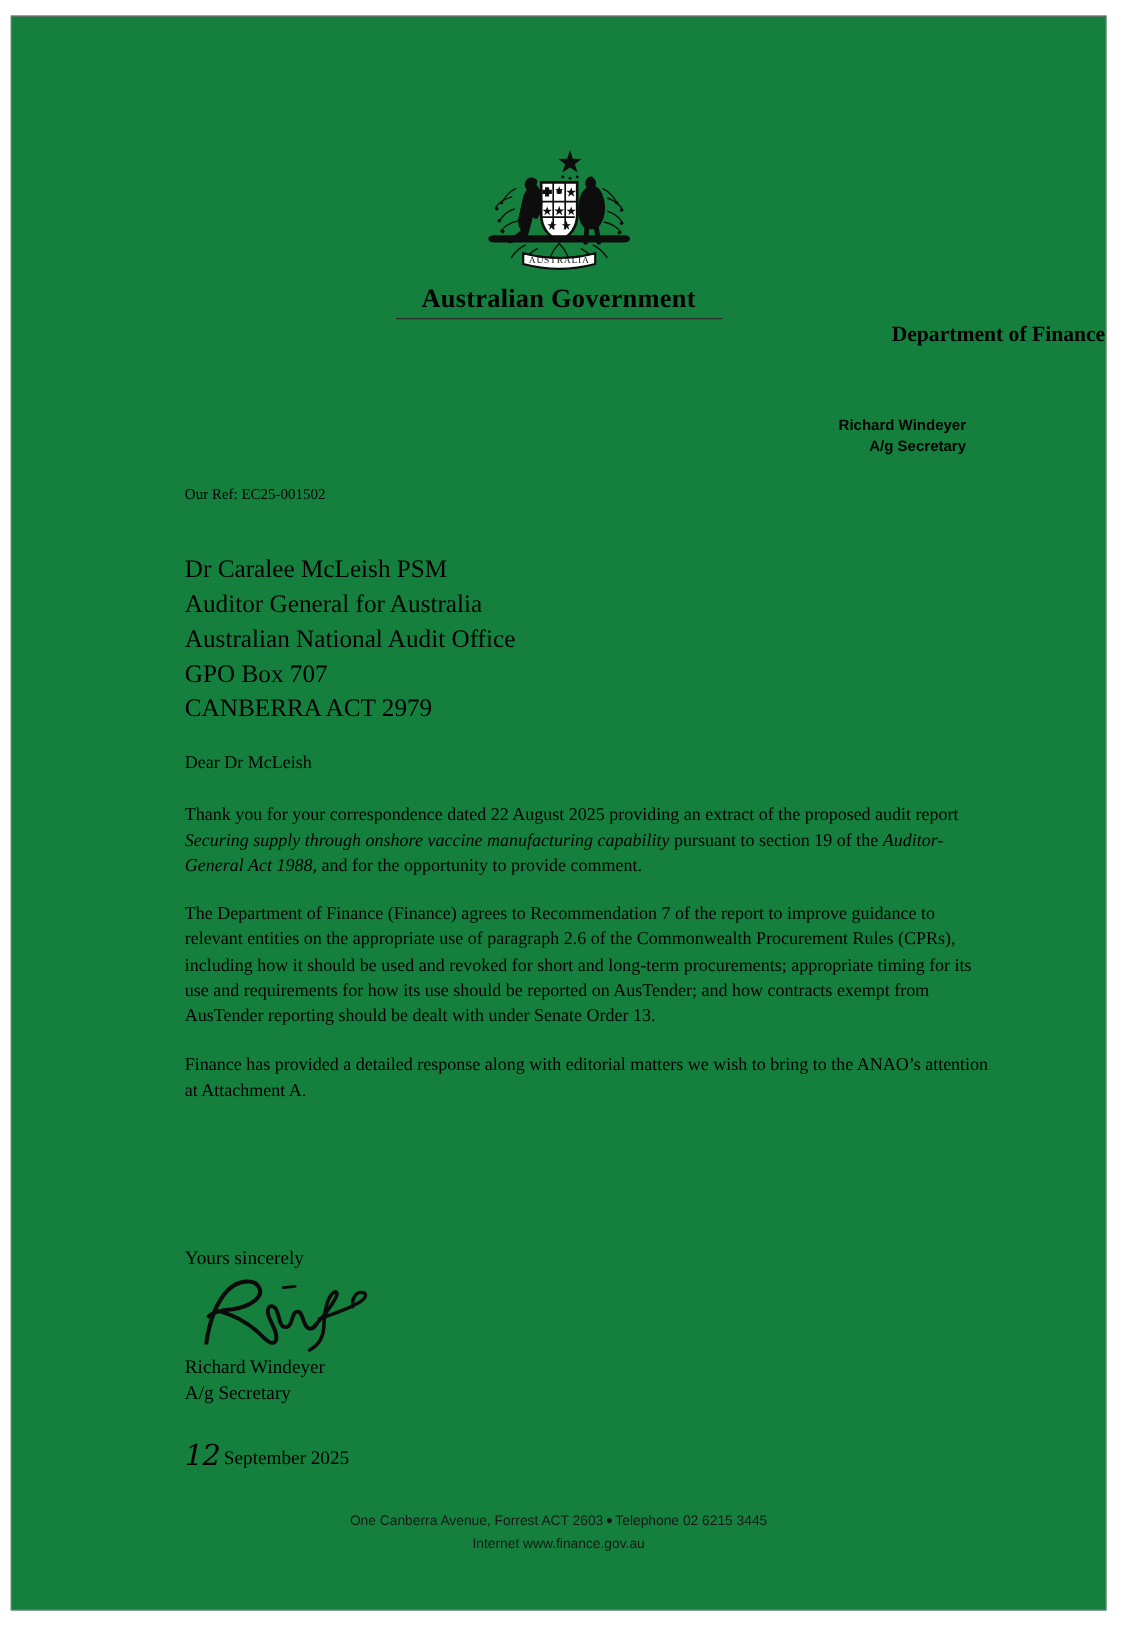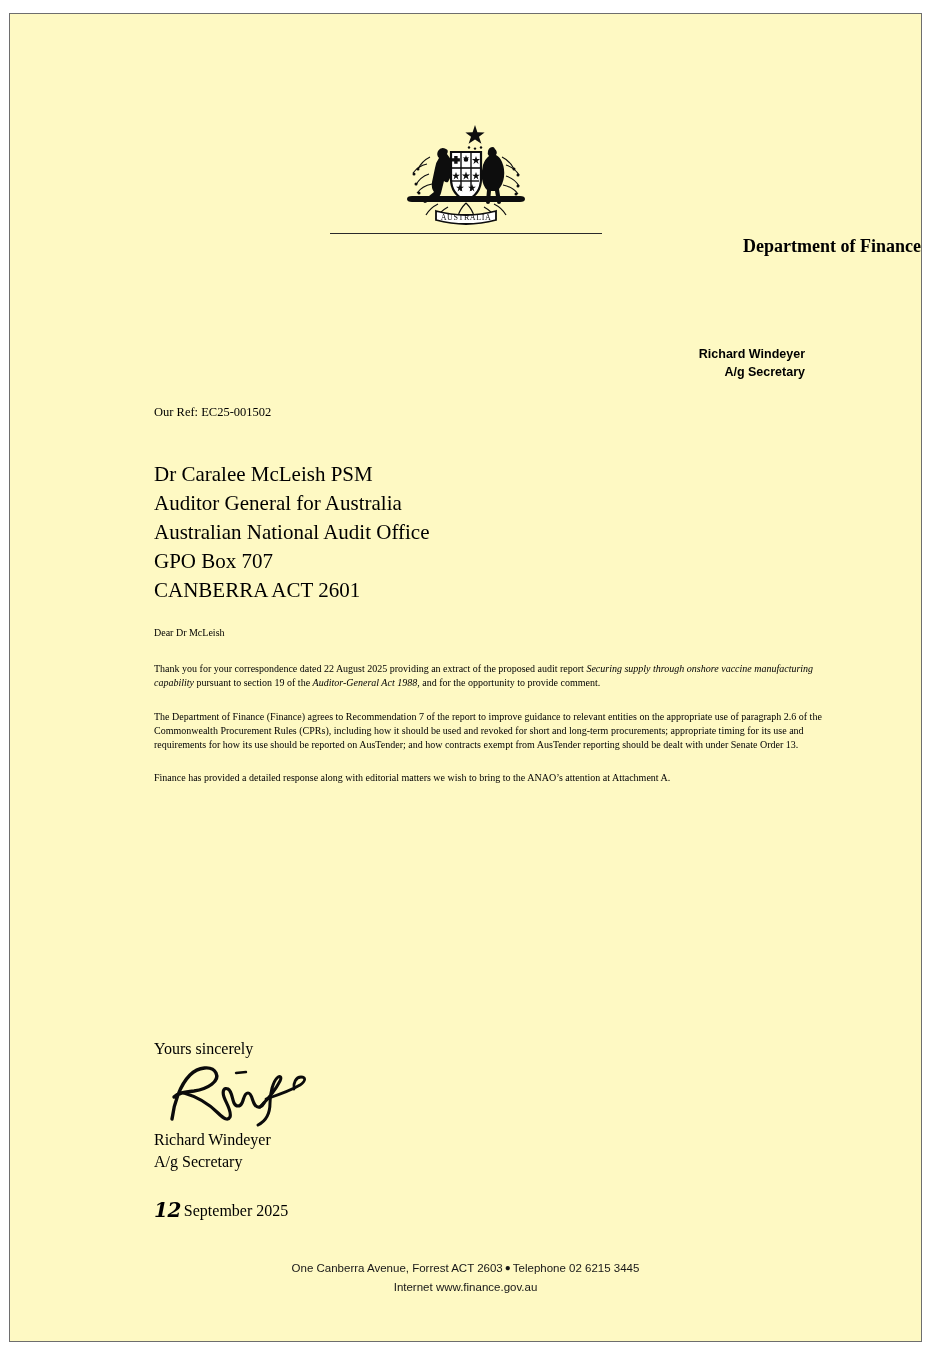--- a/index.html
+++ b/index.html
@@ -16,21 +16,21 @@
   }
 
   
   .page {
     position: absolute;
     left: 9px;
     top: 13px;
     width: 913px;
     height: 1329px;
     border: 1px solid #6e6e6e;
-    background: #fef9c3;
+    background: #15803d;
     box-sizing: border-box;
   }
   .page-inner {
     position: relative;
     width: 100%;
     height: 100%;
   }
 
   
   .masthead {
@@ -95,21 +95,21 @@
     font-size: 21px;
     line-height: 1.38;
   }
 
   
   .body-copy {
     position: absolute;
     top: 612px;
     left: 144px;
     width: 672px;
-    font-size: 10px;
+    font-size: 15px;
     line-height: 1.42;
   }
   .salutation {
     margin: 0 0 22px 0;
   }
   .body-copy p.para {
     margin: 0 0 19px 0;
   }
   .body-copy p.para:last-child {
     margin-bottom: 0;
@@ -143,23 +143,23 @@
   .signer-role {
     line-height: 1.4;
   }
   .date-line {
     margin-top: 22px;
     font-size: 16px;
     white-space: nowrap;
   }
   .date-hand {
     font-family: "DejaVu Serif", serif;
-    font-size: 20px;
+    font-size: 24px;
     font-style: italic;
-    font-weight: 700;
+    font-weight: 400;
     letter-spacing: -0.5px;
     vertical-align: -1px;
     margin-right: 3px;
     text-align: center;
   }
 
   
   .footer {
     position: absolute;
     left: 0;
@@ -245,37 +245,38 @@
             <path d="M88 88 q9 5 12 12"></path>
             <path d="M70 84 q-6 6 -8 13"></path>
             <path d="M70 84 q6 6 8 13"></path>
           </g>
 
           <path d="M40 92 q30 8 60 0 l0 9 q-30 8 -60 0 z" fill="#ffffff" stroke="#0d0d0d" stroke-width="1.8"></path>
           <text x="70" y="100.5" font-family="Liberation Serif, serif" font-size="8" text-anchor="middle" fill="#0d0d0d" letter-spacing="0.6">AUSTRALIA</text>
         </g>
       </svg>
 
+      <div class="gov-title">Australian Government</div>
       <div class="gov-rule"></div>
       <div class="dept-title">Department of Finance</div>
     </div>
 
     <div class="sender-block">
       <div>Richard Windeyer</div>
       <div>A/g Secretary</div>
     </div>
 
     <div class="our-ref">Our Ref: EC25-001502</div>
 
     <div class="address-block">
       <div>Dr Caralee McLeish PSM</div>
       <div>Auditor General for Australia</div>
       <div>Australian National Audit Office</div>
       <div>GPO Box 707</div>
-      <div>CANBERRA ACT 2601</div>
+      <div>CANBERRA ACT 2979</div>
     </div>
 
     <div class="body-copy">
       <p class="salutation">Dear Dr McLeish</p>
 
       <p class="para"><span>Thank you for your correspondence dated 22 August 2025 providing an extract of the proposed audit report </span><span class="it">Securing supply through onshore vaccine manufacturing capability</span><span> pursuant to section 19 of the </span><span class="it">Auditor-General Act 1988</span><span>, and for the opportunity to provide comment.</span></p>
 
       <p class="para">The Department of Finance (Finance) agrees to Recommendation 7 of the report to improve guidance to relevant entities on the appropriate use of paragraph 2.6 of the Commonwealth Procurement Rules (CPRs), including how it should be used and revoked for short and long-term procurements; appropriate timing for its use and requirements for how its use should be reported on AusTender; and how contracts exempt from AusTender reporting should be dealt with under Senate Order 13.</p>
       <p class="para">Finance has provided a detailed response along with editorial matters we wish to bring to the ANAO’s attention at Attachment A.</p>
     </div>

